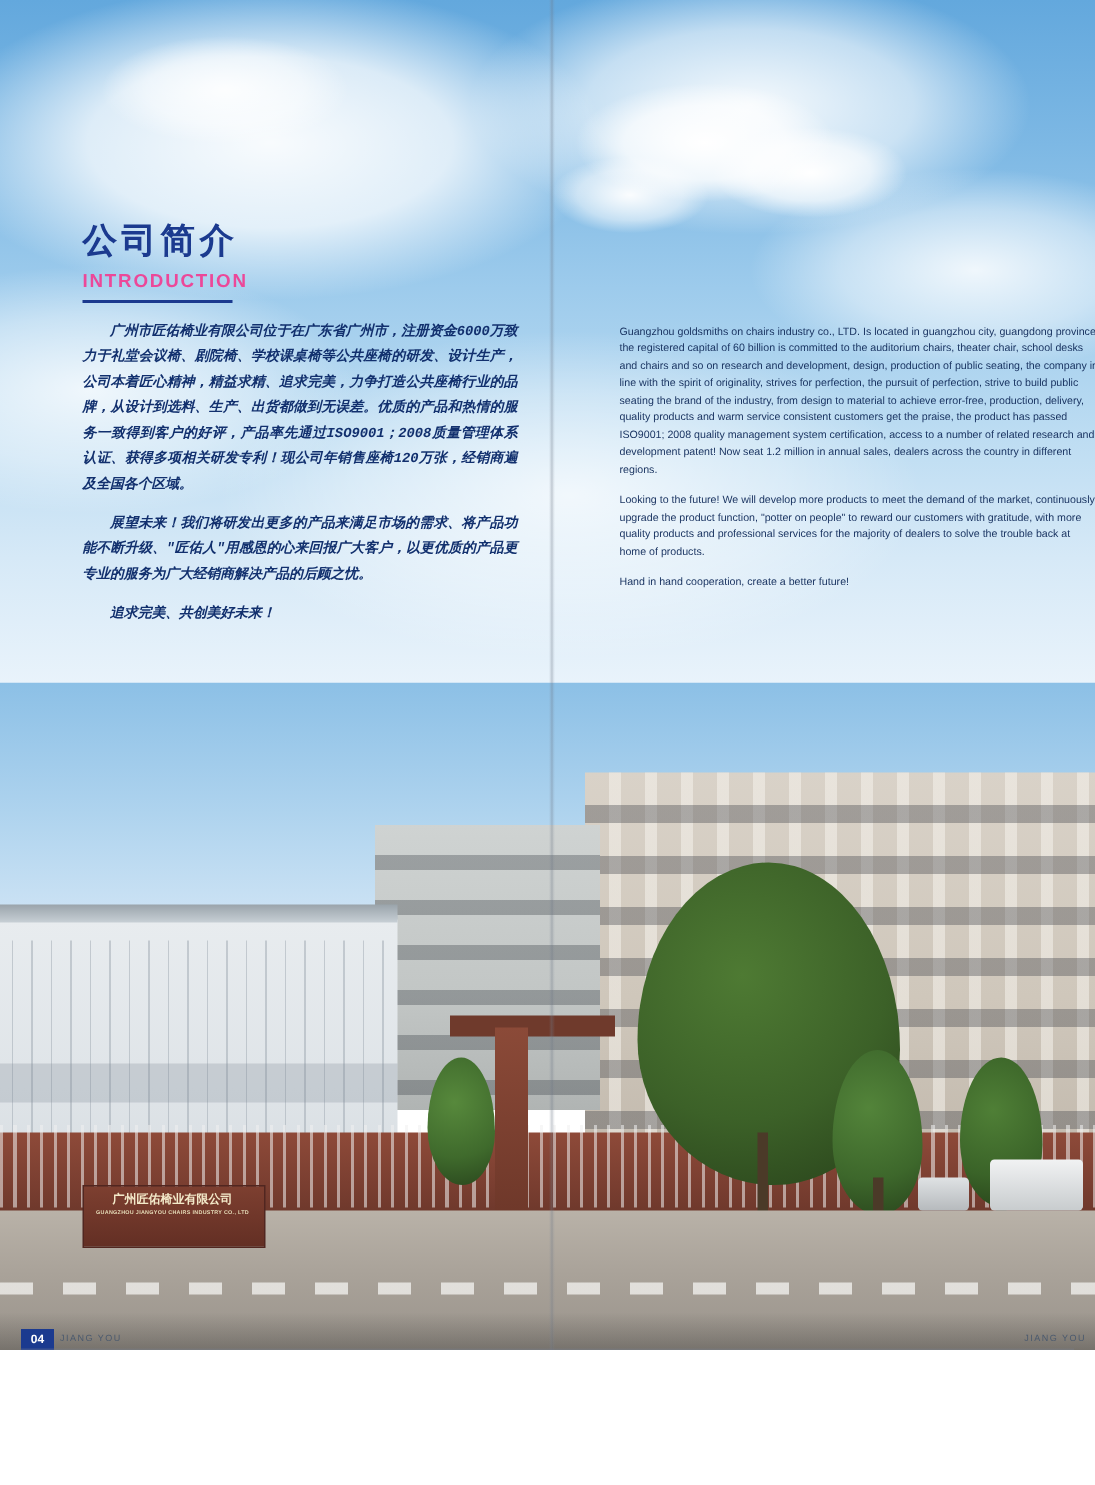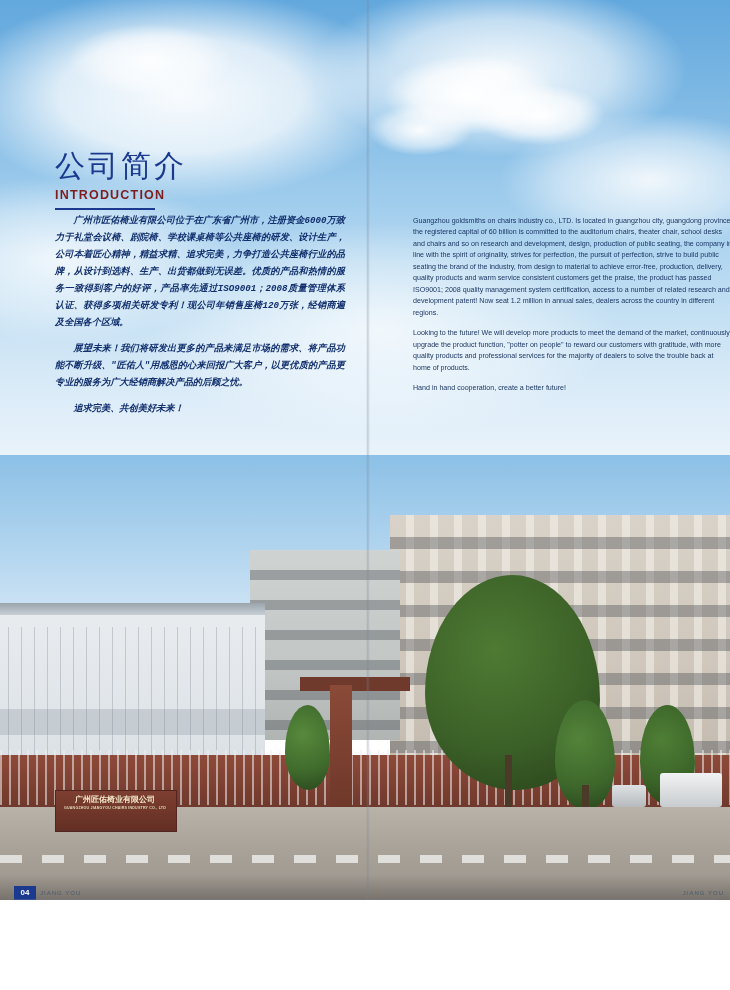--- a/index.html
+++ b/index.html
@@ -59,32 +59,32 @@
 
   
   .headline-block {
     position: absolute;
     left: 55px;
     top: 148px;
     z-index: 20;
   }
   .headline-cn {
     font-family: "DejaVu Sans", "Liberation Sans", sans-serif;
-    font-size: 30px;
-    font-weight: normal;
+    font-size: 23px;
+    font-weight: bold;
     color: #1b3a8f;
     letter-spacing: 3px;
     line-height: 1.2;
     margin: 0;
   }
   .headline-en {
     font-family: "Liberation Sans", sans-serif;
     font-size: 12.5px;
     font-weight: bold;
-    color: #7f1d1d;
+    color: #ec4899;
     letter-spacing: 1.2px;
     margin-top: 4px;
   }
   .headline-rule {
     width: 100px;
     height: 2px;
     background: #1b3a8f;
     margin-top: 6px;
   }
 

